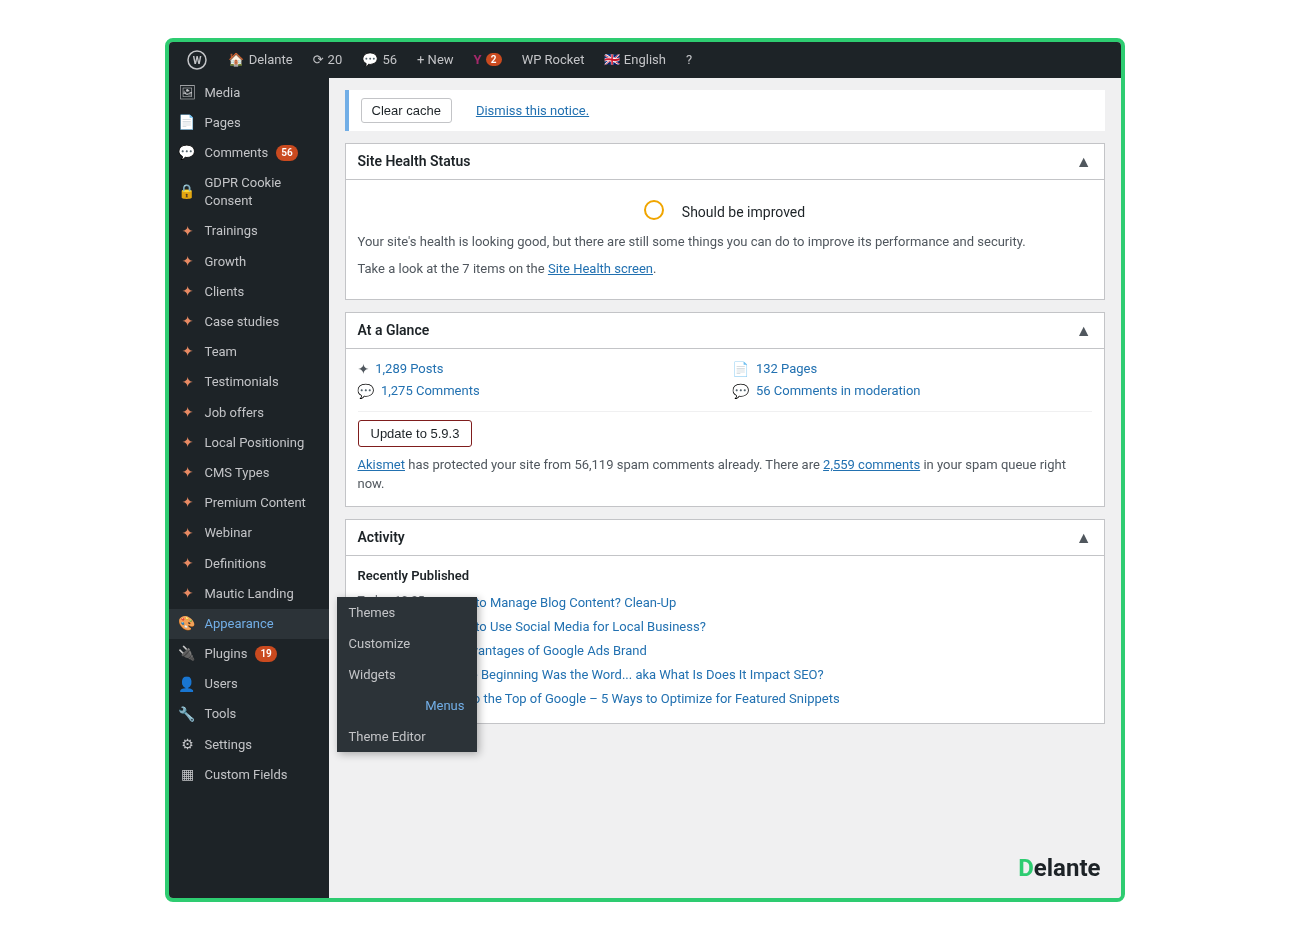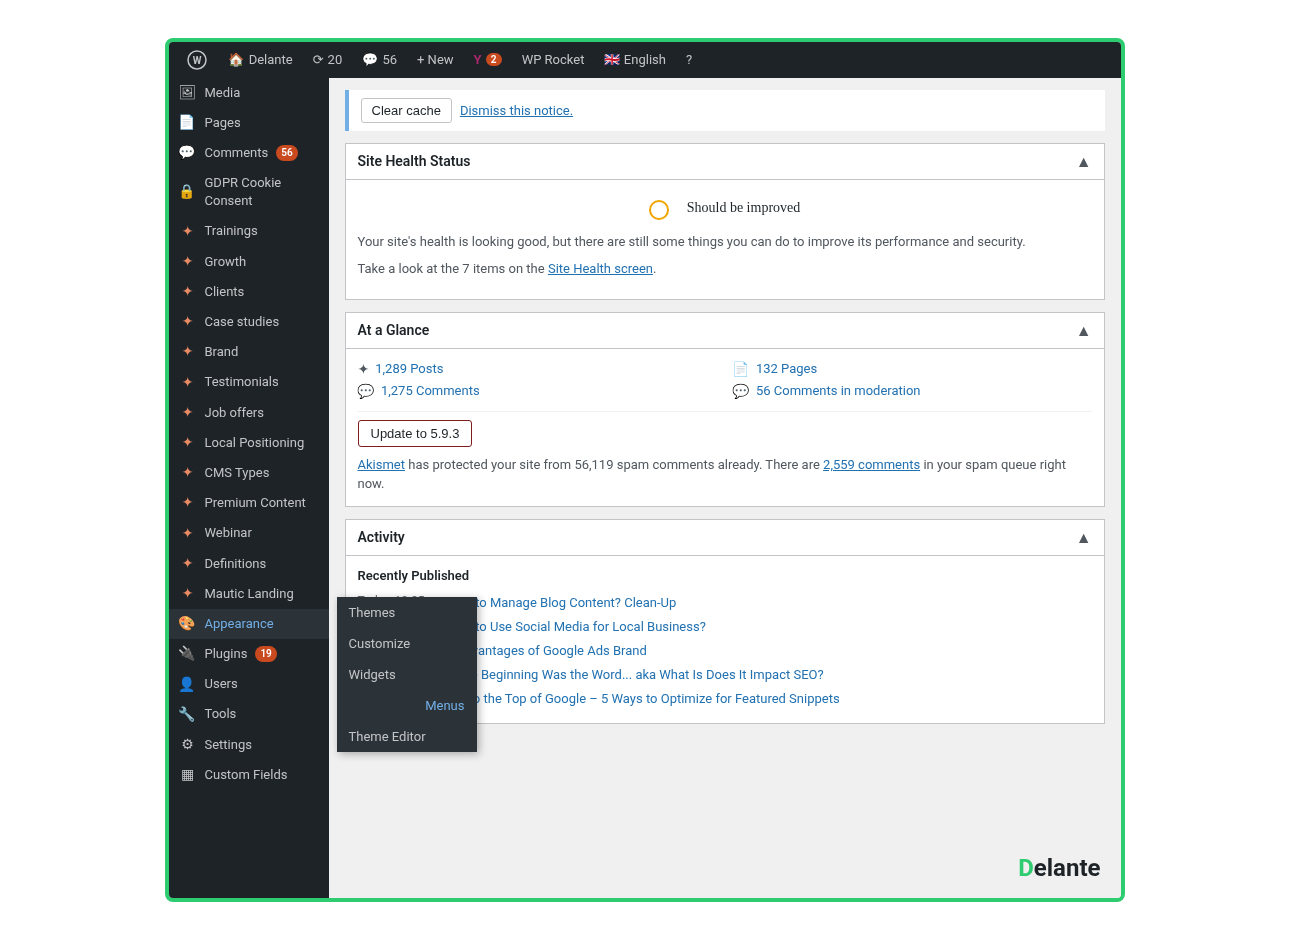--- a/index.html
+++ b/index.html
@@ -121,21 +121,21 @@
       position: relative;
     }
 
     
     .notice-bar {
       background: #fff;
       border-left: 4px solid #72aee6;
       padding: 8px 12px;
       display: flex;
       align-items: center;
-      gap: 8px;
+      gap: 24px;
       margin-bottom: 12px;
     }
     .notice-bar .btn-clear-cache {
       background: #fff;
       border: 1px solid #c3c4c7;
       padding: 4px 10px;
       cursor: pointer;
       font-size: 13px;
       color: #1d2327;
       border-radius: 3px;
@@ -169,25 +169,24 @@
     .widget-toggle {
       color: #50575e;
       cursor: pointer;
       font-size: 16px;
     }
     .widget-body { padding: 12px; }
 
     
     .health-status {
       display: flex;
-      align-items: flex-start;
+      align-items: flex-end;
       justify-content: center;
       gap: 18px;
       padding: 8px 0 12px;
-      font-family: Liberation Serif, serif;
     }
     .health-circle {
       width: 20px;
       height: 20px;
       border-radius: 50%;
       border: 2px solid #f0a500;
       background: transparent;
     }
     .health-label { font-size: 14px; color: #1d2327; }
     .health-description { font-size: 13px; color: #50575e; margin-bottom: 8px; line-height: 1.5; }
@@ -371,21 +370,21 @@
       <div class="sidebar-item">
         <span class="sidebar-icon icon-custom">✦</span>
         <span>Clients</span>
       </div>
       <div class="sidebar-item">
         <span class="sidebar-icon icon-custom">✦</span>
         <span>Case studies</span>
       </div>
       <div class="sidebar-item">
         <span class="sidebar-icon icon-custom">✦</span>
-        <span>Brand</span>
+        <span>Team</span>
       </div>
       <div class="sidebar-item">
         <span class="sidebar-icon icon-custom">✦</span>
         <span>Testimonials</span>
       </div>
       <div class="sidebar-item">
         <span class="sidebar-icon icon-custom">✦</span>
         <span>Job offers</span>
       </div>
       <div class="sidebar-item">

